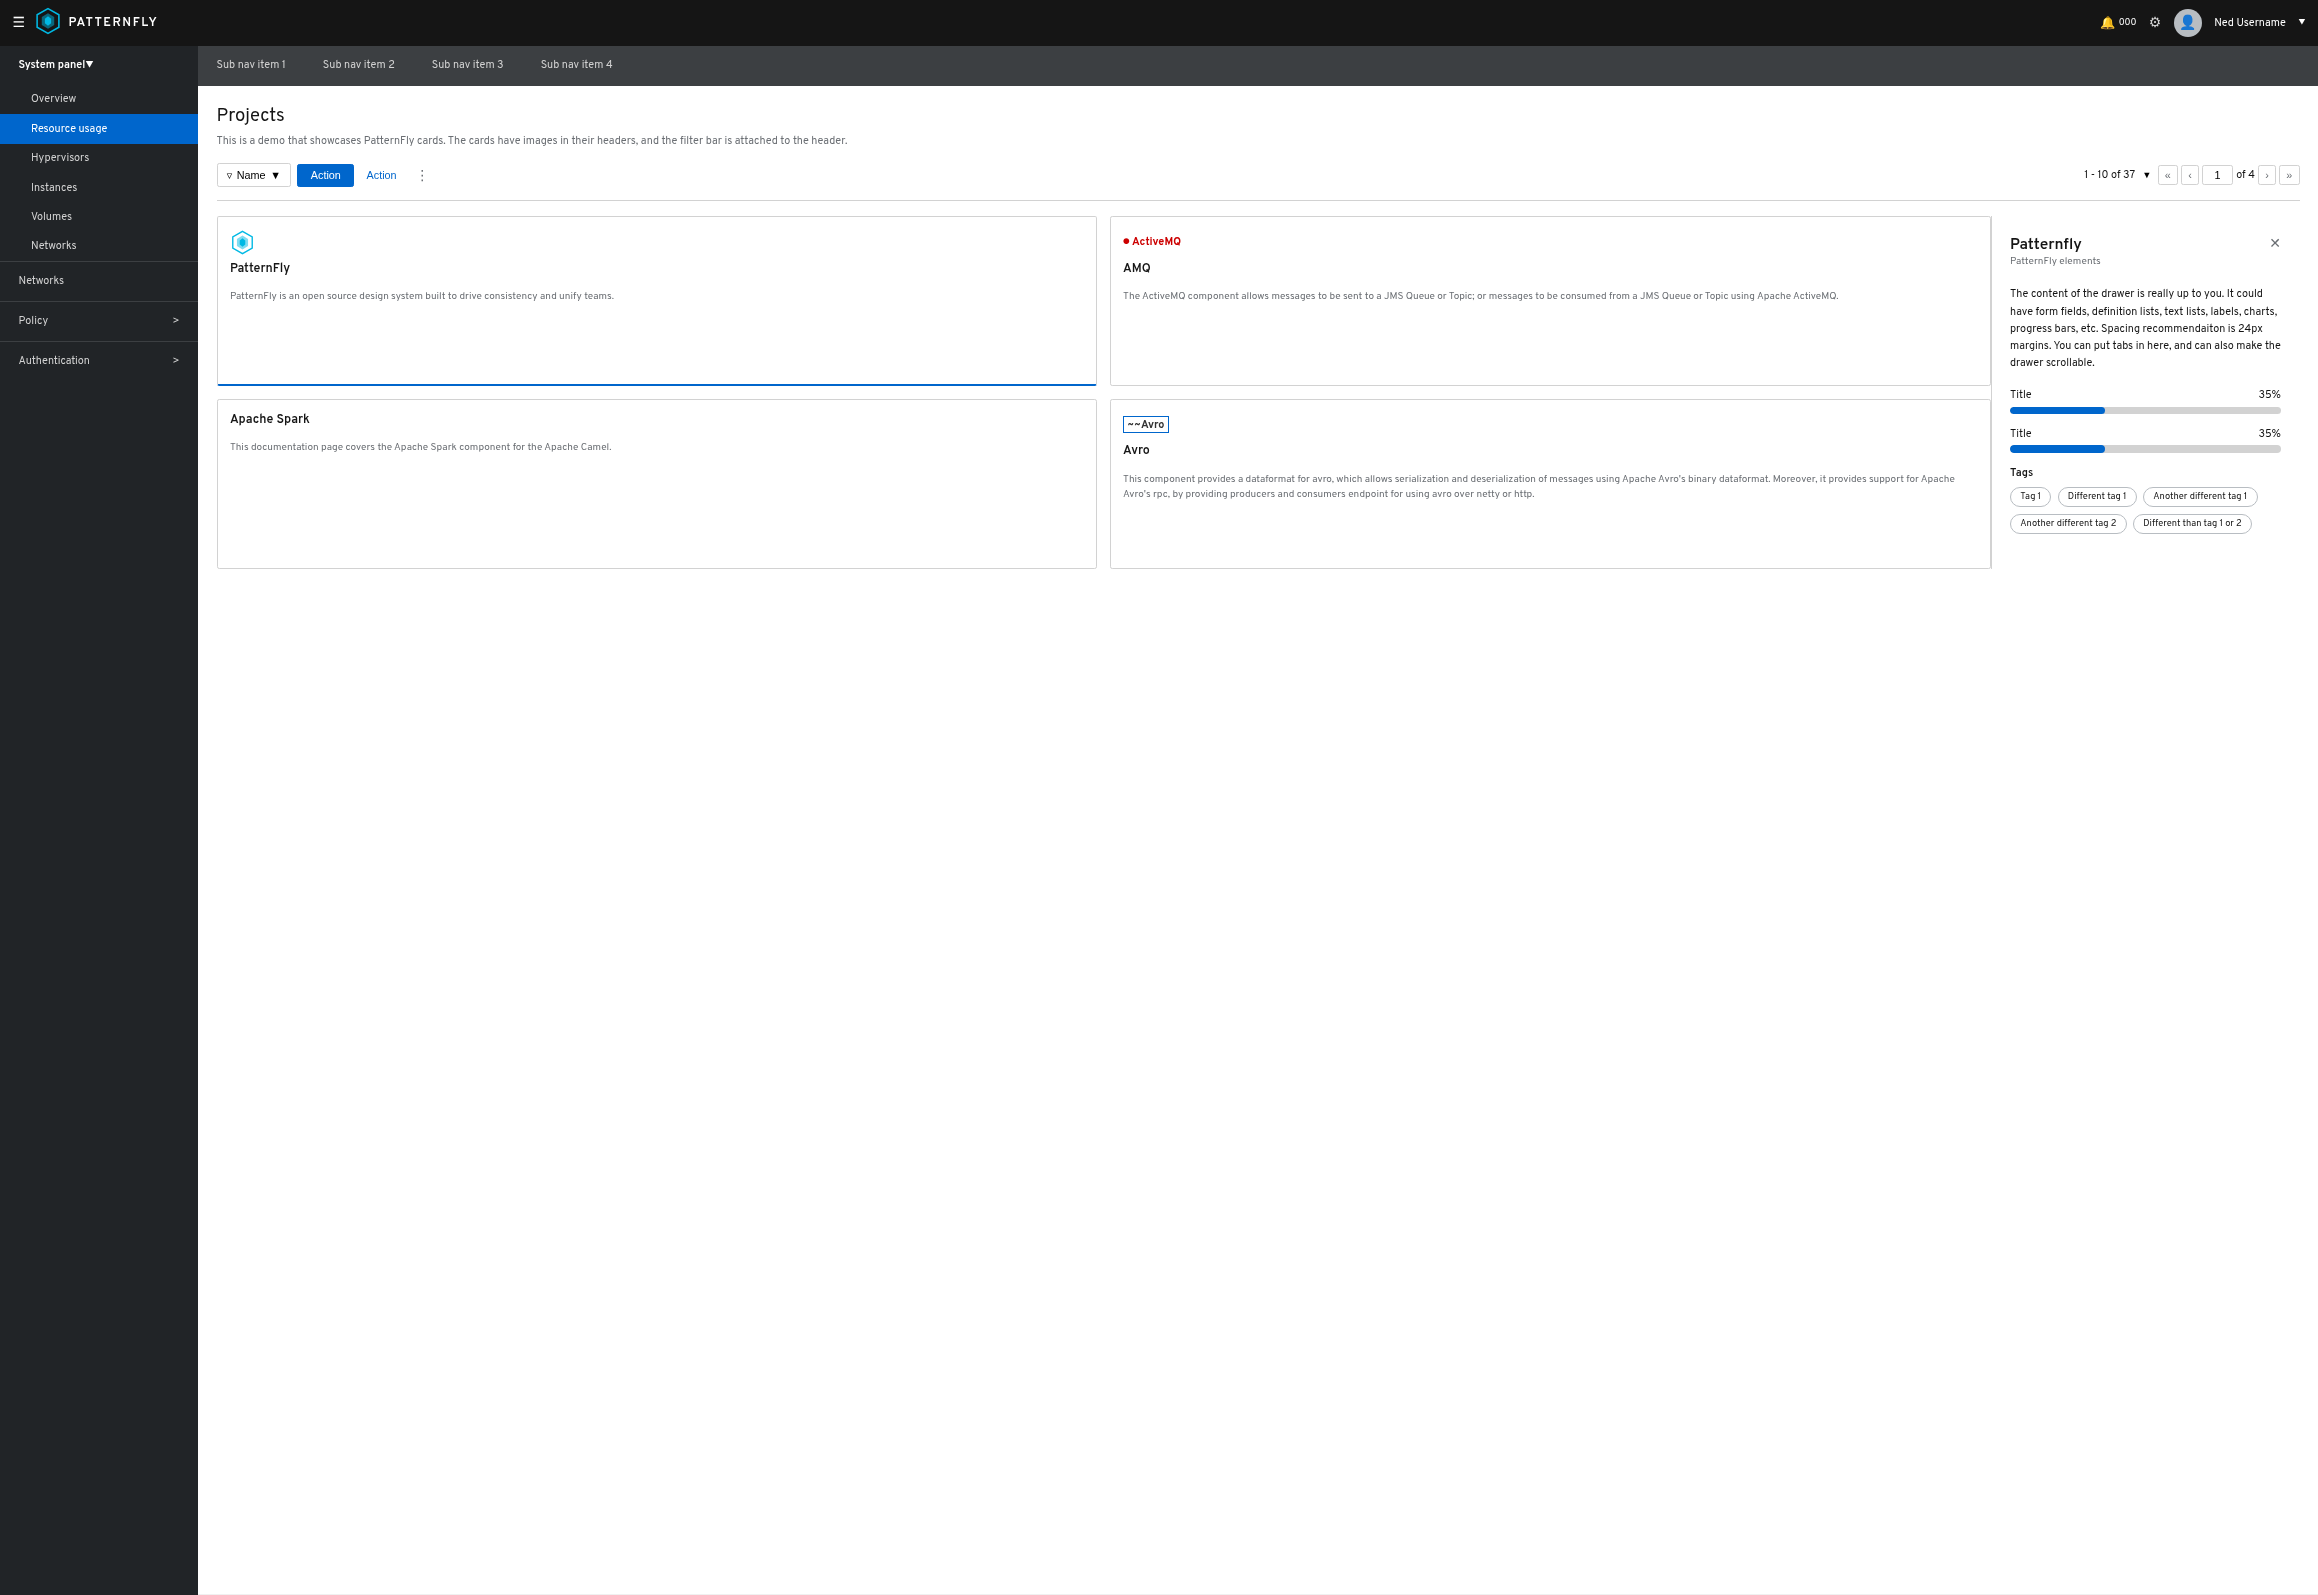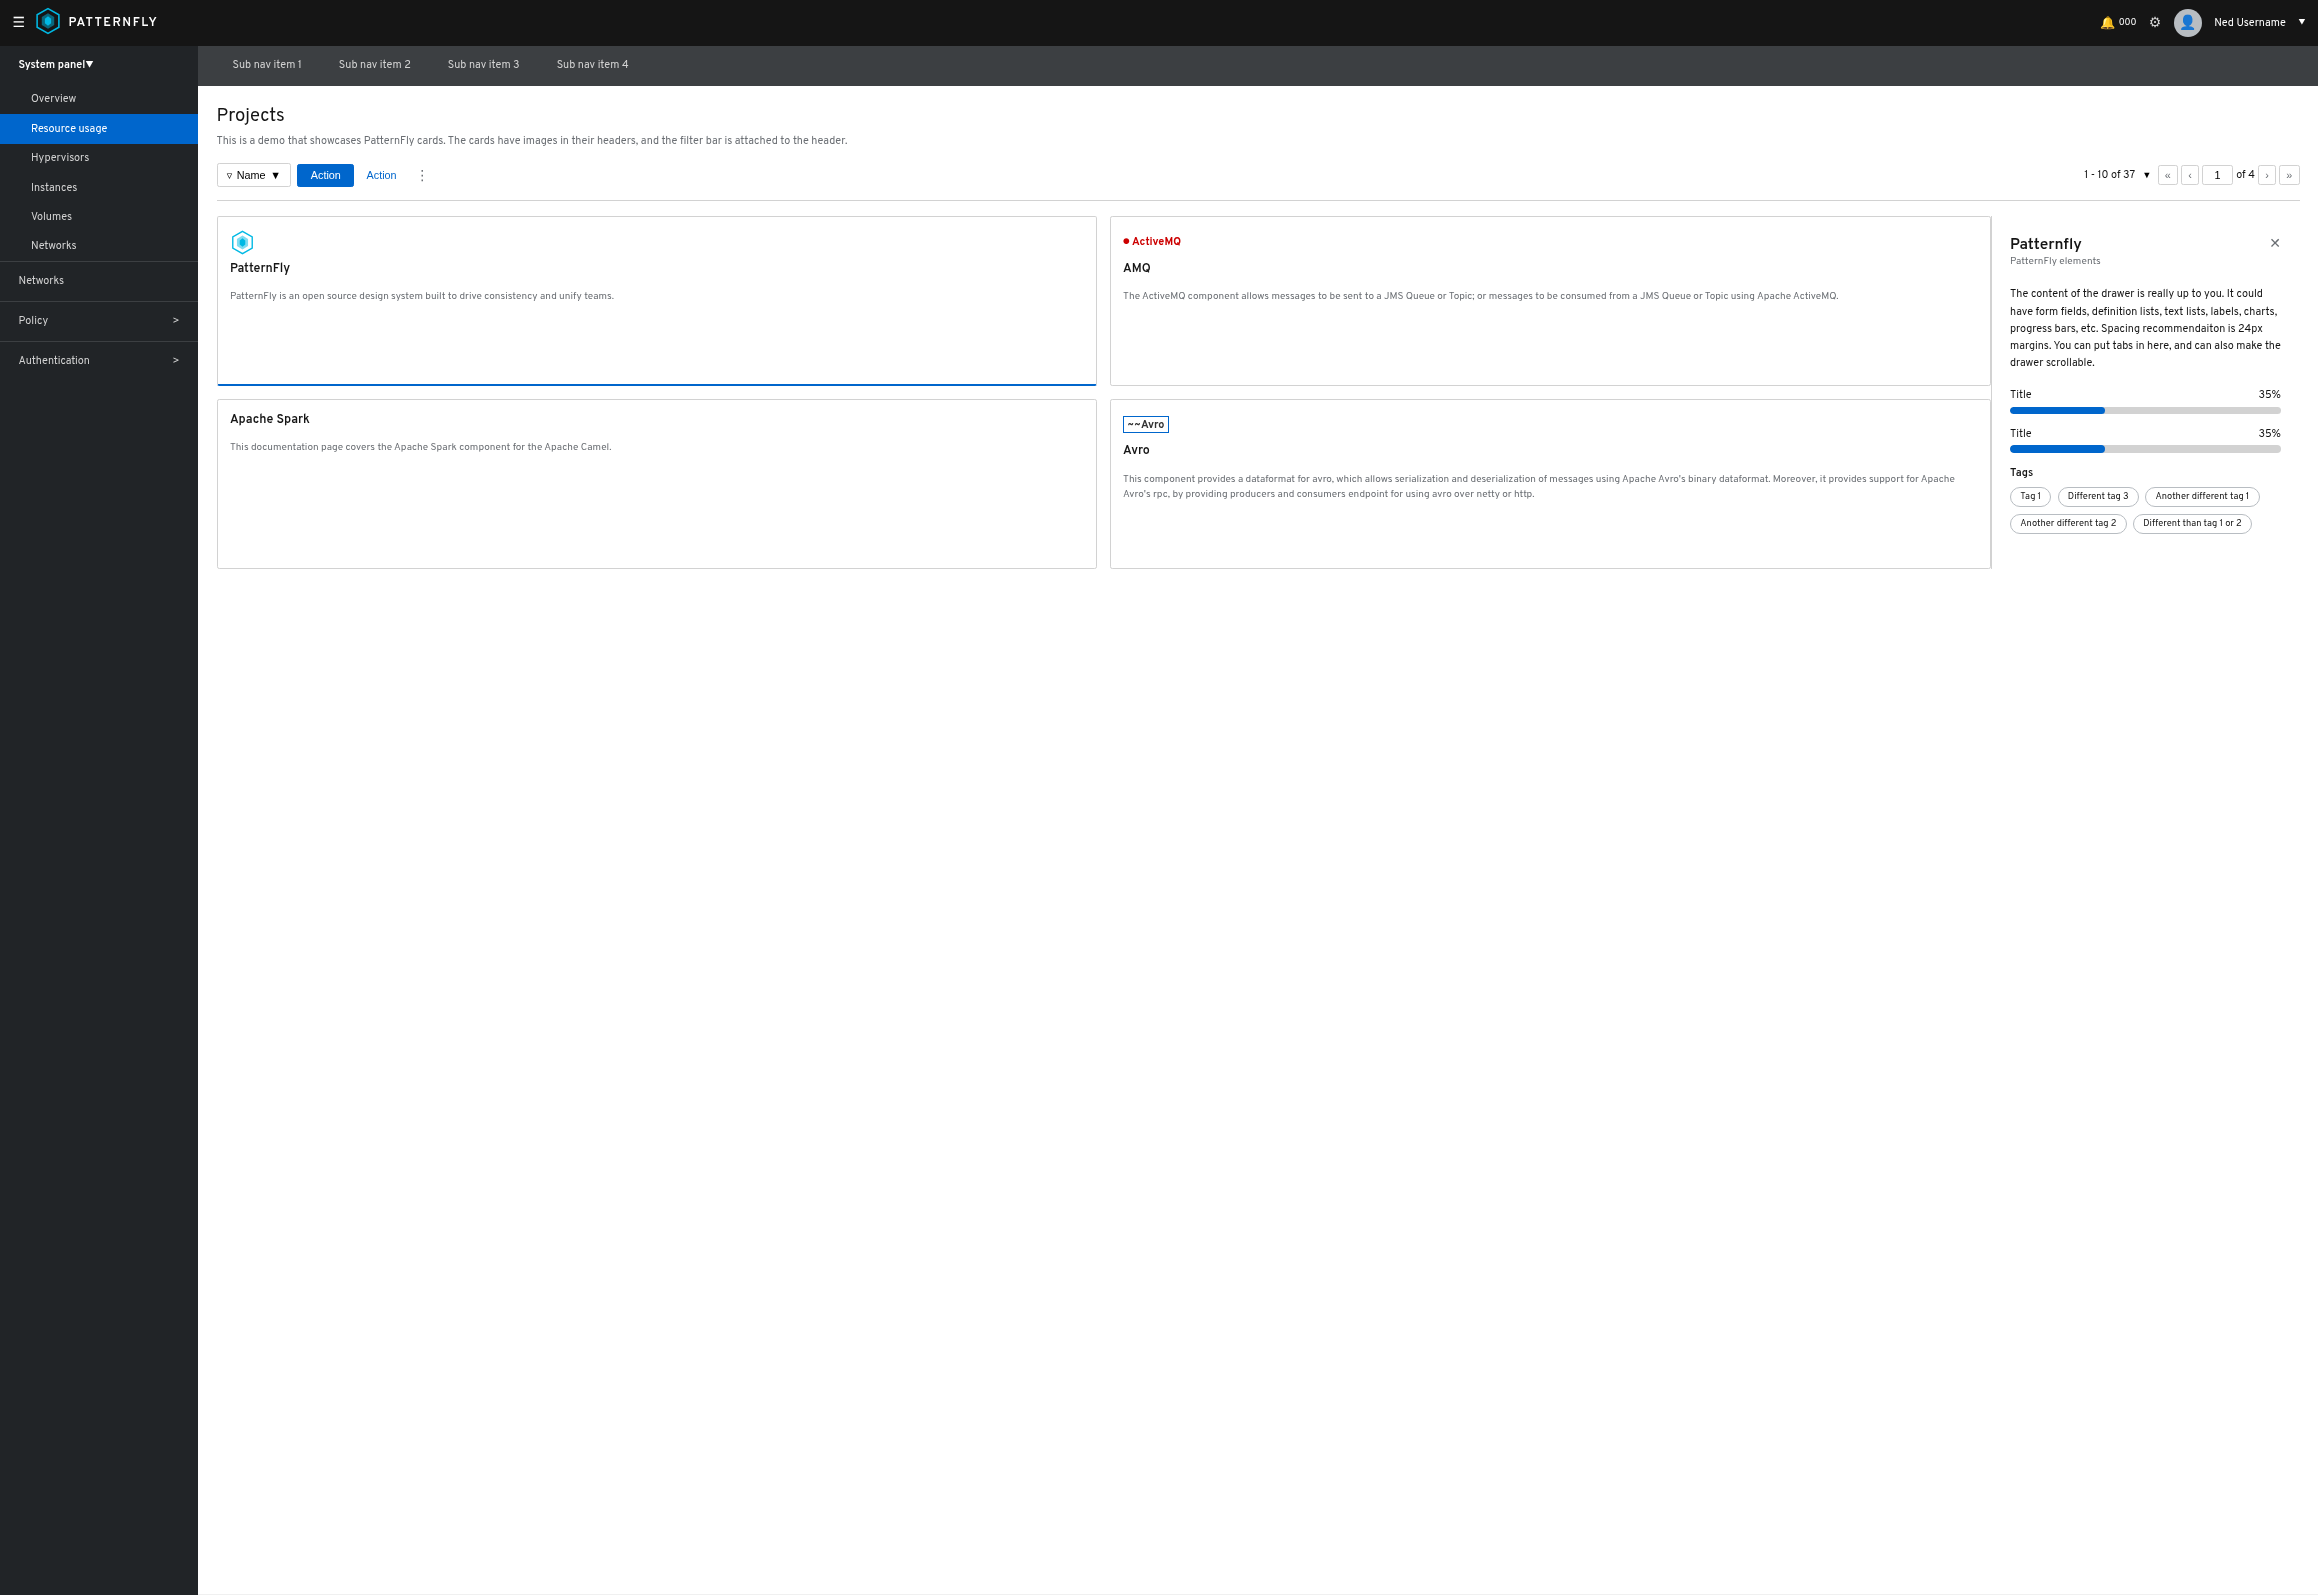--- a/index.html
+++ b/index.html
@@ -29,21 +29,21 @@
     .user-avatar { width: 28px; height: 28px; border-radius: 50%; background: #b8bdc2; display: flex; align-items: center; justify-content: center; }
     .user-name { color: #fff; font-size: 10.8px; }
     .user-dropdown-icon { color: #fff; font-size: 9.3px; }
 
     
     .sub-nav {
       background: #3c3f42;
       height: 40px;
       display: flex;
       align-items: center;
-      padding: 0 16px;
+      padding: 0 0;
       position: fixed;
       top: 46px; left: 198px; right: 0;
       z-index: 90;
     }
     .sub-nav-item {
       color: #d2d2d2;
       padding: 0 18.5px;
       height: 40px;
       display: flex;
       align-items: center;
@@ -480,21 +480,21 @@
           </div>
           <div class="progress-bar-bg">
             <div class="progress-bar-fill" style="width:35%"></div>
           </div>
         </div>
 
         <div class="drawer-section">
           <div class="tags-label">Tags</div>
           <div class="tags-container">
             <span class="tag">Tag 1</span>
-            <span class="tag">Different tag 3</span>
+            <span class="tag">Different tag 1</span>
             <span class="tag">Another different tag 1</span>
             <span class="tag">Another different tag 2</span>
             <span class="tag">Different than tag 1 or 2</span>
           </div>
         </div>
       </aside>
     </div>
   </main>
 </div>
 

